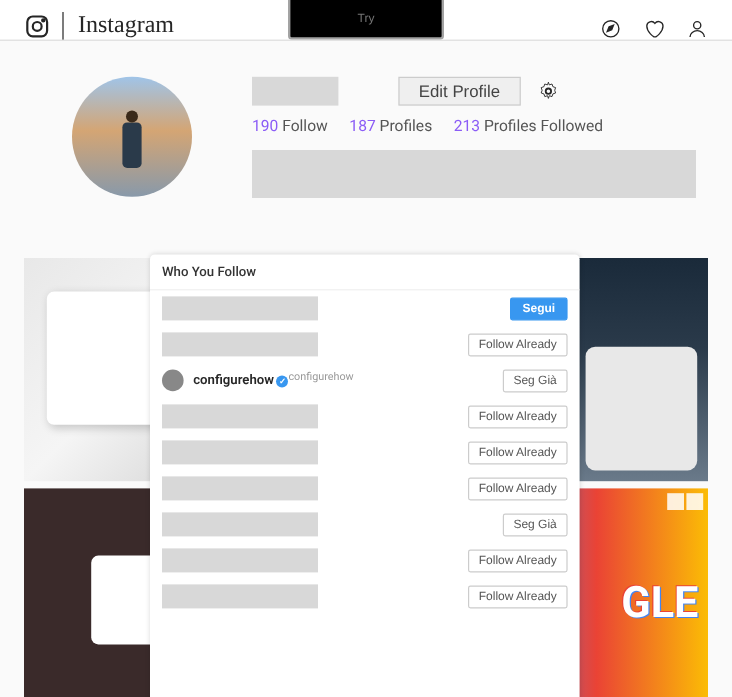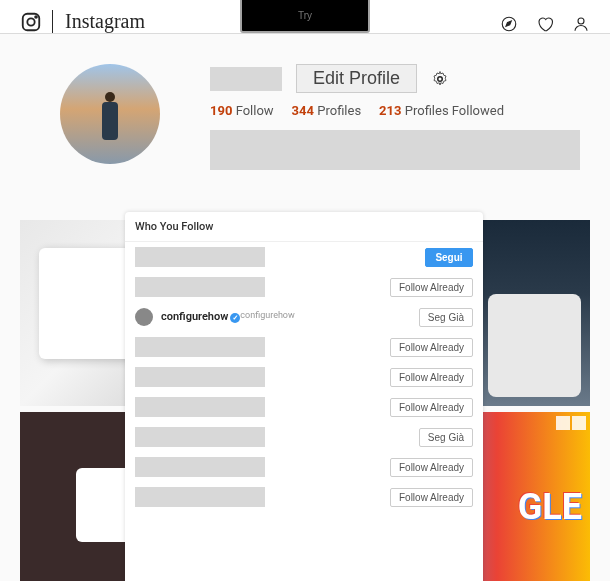--- a/index.html
+++ b/index.html
@@ -13,24 +13,24 @@
     .top-icons { margin-left: auto; display: flex; gap: 18px; align-items: center; }
     .top-icons svg { width: 18px; height: 18px; }
     
     .profile { display: flex; padding: 30px 20px 10px 60px; gap: 50px; }
     .avatar-wrap { width: 100px; height: 100px; border-radius: 50%; overflow: hidden; flex-shrink: 0; background: linear-gradient(180deg, #a0c4e8 0%, #d4a574 45%, #8899aa 100%); position: relative; }
     .avatar-person { position: absolute; left: 42px; top: 38px; width: 16px; height: 38px; background: #2a3a4a; border-radius: 4px; }
     .avatar-person::before { content: ''; position: absolute; top: -10px; left: 3px; width: 10px; height: 10px; background: #3a2a1a; border-radius: 50%; }
     .profile-info { flex: 1; }
     .name-row { display: flex; align-items: center; gap: 14px; margin-bottom: 10px; }
     .name-placeholder { width: 72px; height: 24px; background: #d8d8d8; }
-    .edit-btn { background: #efefef; border: 1px solid #ccc; padding: 3px 16px; font-size: 18px; color: #444; cursor: pointer; }
+    .edit-btn { background: #efefef; border: 1px solid #ccc; padding: 3px 16px; font-size: 14px; color: #444; cursor: pointer; margin-left: 36px; }
     .gear { width: 18px; height: 18px; }
     .stats-row { display: flex; gap: 18px; font-size: 13px; color: #555; margin-bottom: 12px; }
-    .stats-row b { color: #c2410c; font-weight: 700; }
+    .stats-row b { color: #8b5cf6; font-weight: 400; }
     .bio-placeholder { width: 370px; height: 40px; background: #d8d8d8; }
     
     .grid { display: grid; grid-template-columns: repeat(3, 1fr); gap: 6px; padding: 0 20px; margin-top: 40px; }
     .tile { aspect-ratio: 1; background: #ccc; position: relative; overflow: hidden; }
     .tile1 { background: linear-gradient(135deg, #e8e8e8 0%, #f5f5f5 50%, #d0d0d0 100%); }
     .tile1::after { content:''; position:absolute; left:10%; top:15%; width:70%; height:60%; background:#fff; border-radius:6px; box-shadow: 2px 2px 8px rgba(0,0,0,0.2); }
     .tile3 { background: linear-gradient(180deg, #1a2a3a 0%, #2a3a4a 40%, #6a7a8a 100%); }
     .tile3::after { content:''; position:absolute; right:5%; top:40%; width:50%; height:55%; background:#e8e8e8; border-radius:8px; }
     .tile4 { background: #3a2a2a; }
     .tile4::after { content:''; position:absolute; left:30%; top:30%; width:30%; height:40%; background:#fff; border-radius:6px; }
@@ -90,21 +90,21 @@
     <div class="name-row">
       <div class="name-placeholder"></div>
       <button class="edit-btn">Edit Profile</button>
       <svg class="gear" viewBox="0 0 24 24" fill="none" stroke="#262626" stroke-width="2">
           <circle cx="12" cy="12" r="3"></circle>
           <path d="M12 2l1 3 3-1 1 3 3 1-1 3 1 3-3 1-1 3-3-1-1 3-1-3-3 1-1-3-3-1 1-3-1-3 3-1 1-3 3 1z" stroke-width="1"></path>
         </svg>
     </div>
     <div class="stats-row">
       <span><b>190</b> <span>Follow</span></span>
-      <span><b>344</b> <span>Profiles</span></span>
+      <span><b>187</b> <span>Profiles</span></span>
       <span><b>213</b> <span>Profiles Followed</span></span>
     </div>
     <div class="bio-placeholder"></div>
   </div>
 </div>
 
 <div class="grid">
   <div class="tile tile1"></div>
   <div class="tile"></div>
   <div class="tile tile3"></div>

